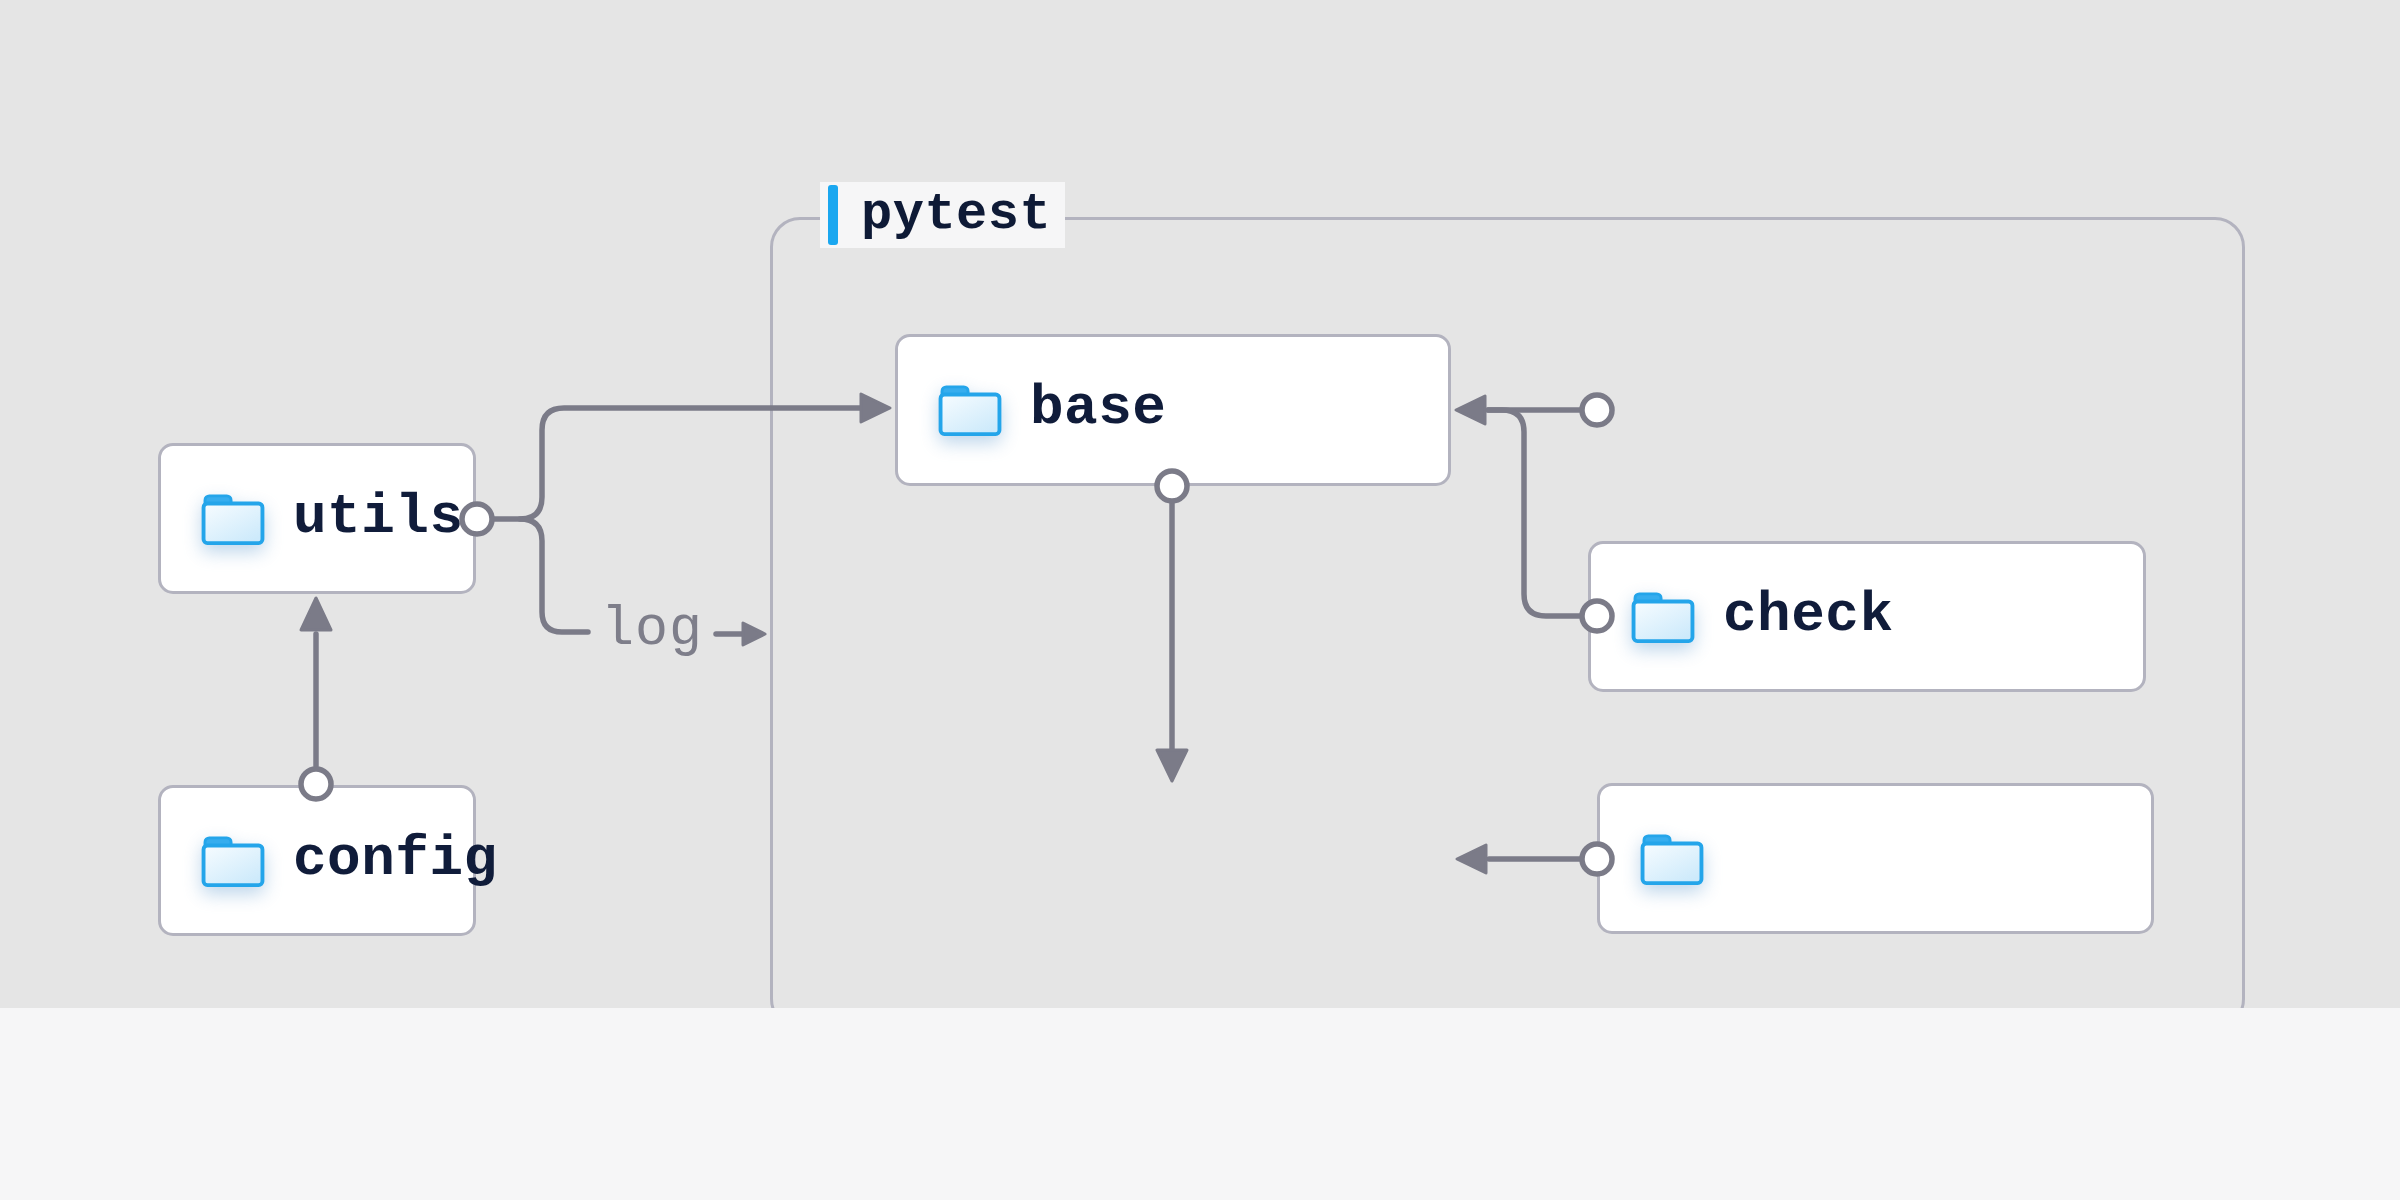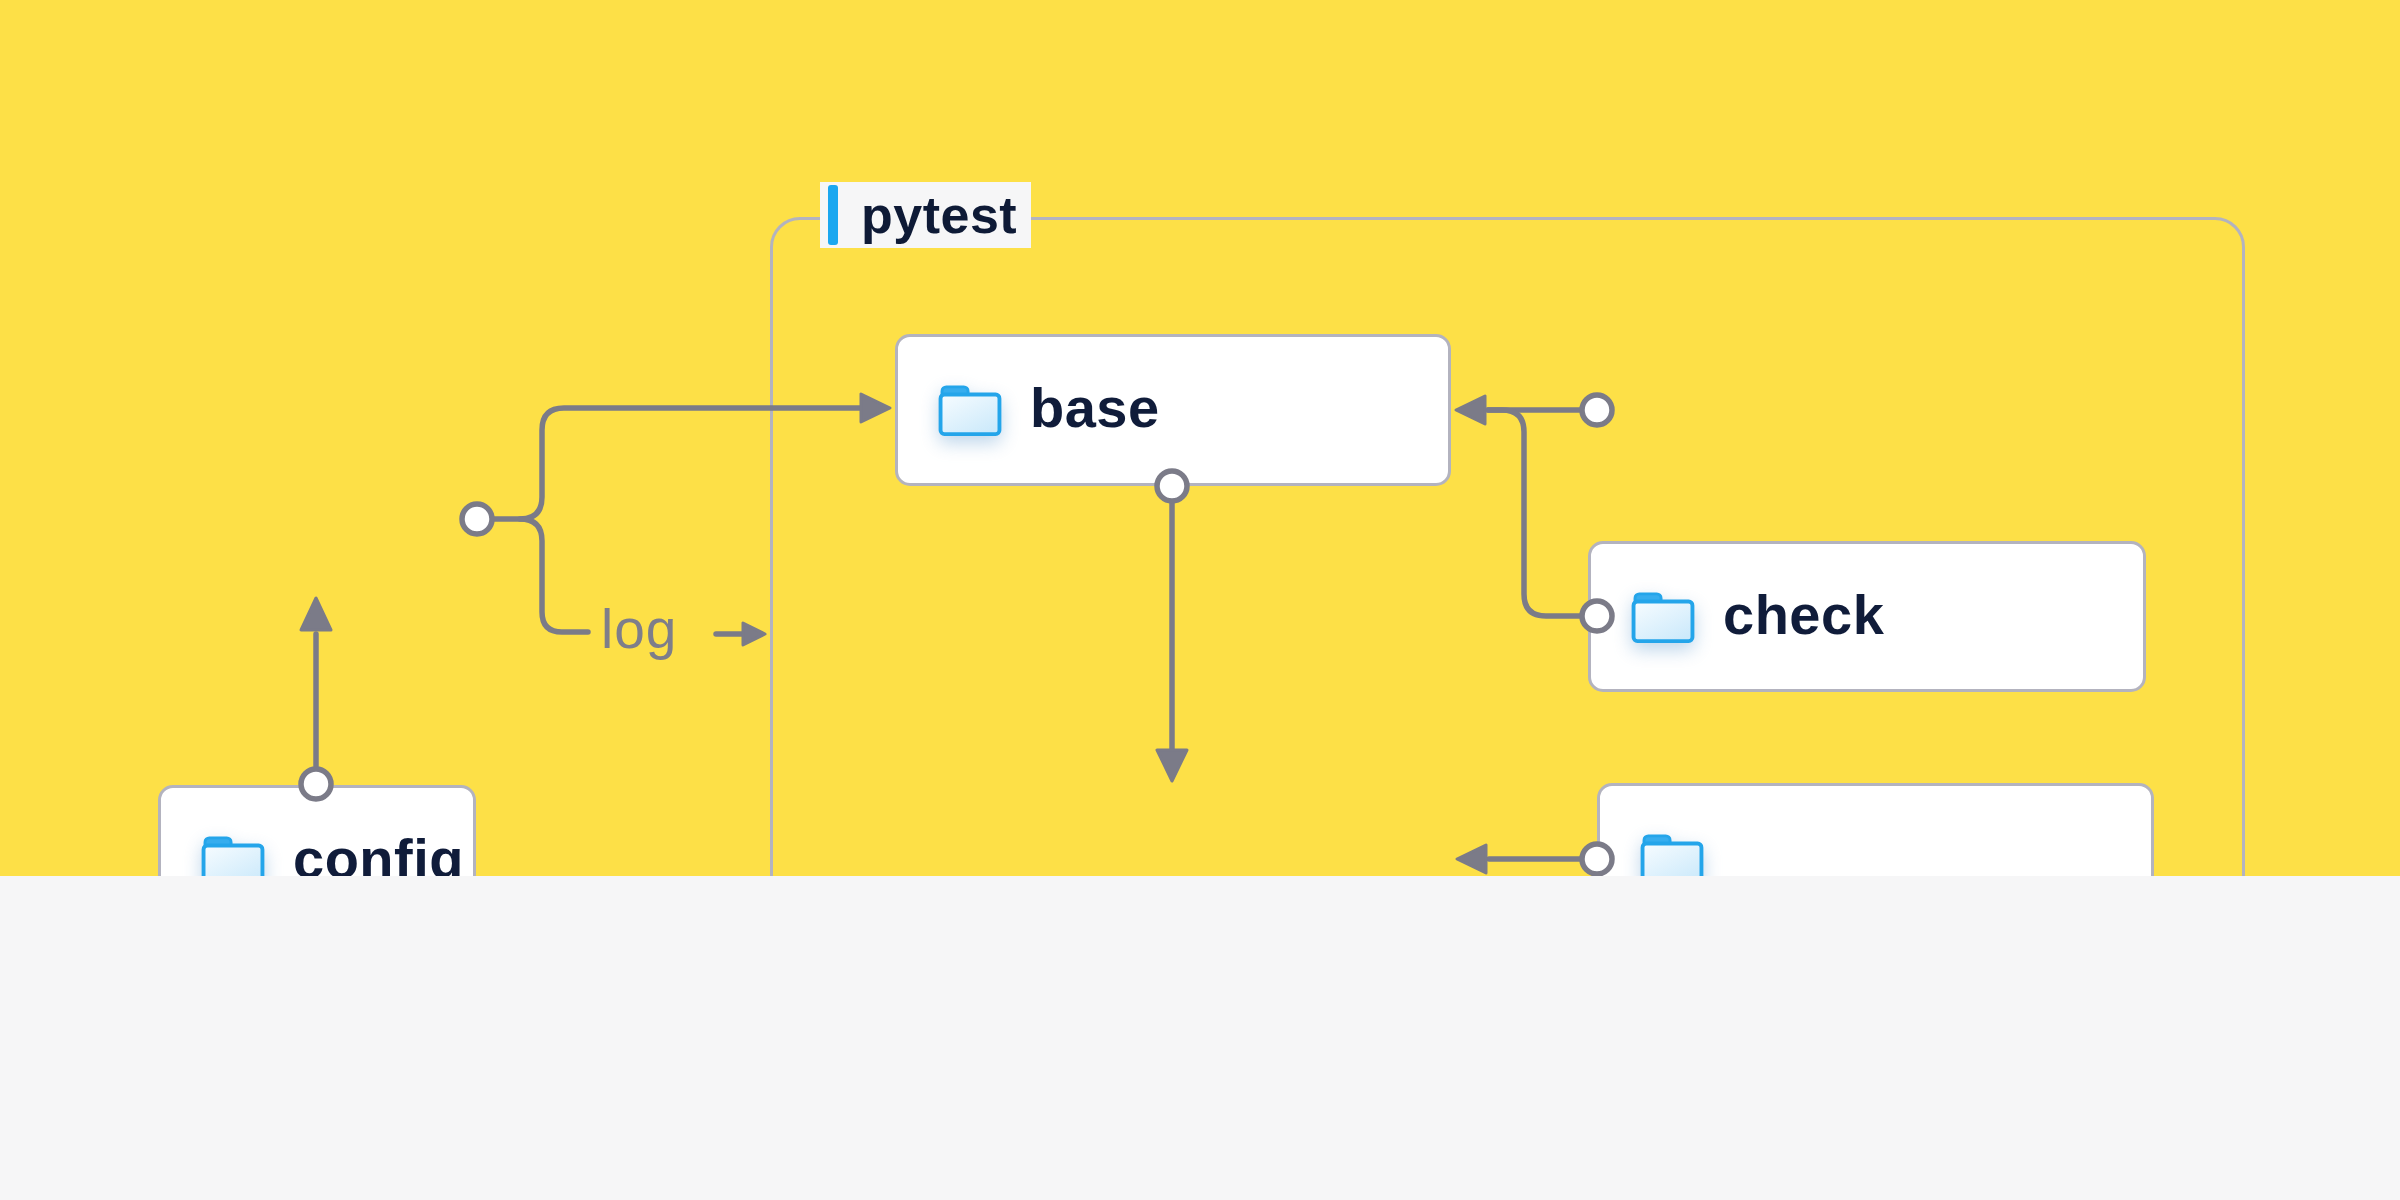--- a/index.html
+++ b/index.html
@@ -1,19 +1,19 @@
 <!DOCTYPE html>
 <html><head>
 <meta charset="utf-8">
 <style>
   html,body{margin:0;padding:0;background:#f6f6f7;}
   .canvas{
-    position:relative;width:2400px;height:876px;overflow:hidden;
-    background:#fde047;
-    font-family:Liberation Sans, sans-serif;
+    position:relative;width:2400px;height:1008px;overflow:hidden;
+    background:#e5e5e5;
+    font-family:Liberation Mono, monospace;
   }
   
   .group-box{
     position:absolute;left:770px;top:217px;width:1475px;height:812px;
     border:3px solid #b3b3bf;border-radius:30px;background:transparent;
     box-sizing:border-box;z-index:1;
   }
   .group-label{
     position:absolute;left:820px;top:182px;height:66px;z-index:2;
     display:flex;align-items:center;gap:23px;
@@ -55,20 +55,27 @@
 <body>
 
 <div class="canvas">
 
   <div class="group-box"></div>
   <div class="group-label">
     <span class="accent-bar"></span>
     <span class="group-label-text">pytest</span>
   </div>
 
+  <div class="node" style="left:158px;top:443px;width:318px;height:151px">
+    <svg class="folder" viewBox="0 0 68 58" aria-hidden="true">
+      <rect x="5" y="5" width="27" height="16" rx="4.5" fill="#36adee" stroke="#24a5ea" stroke-width="3"></rect>
+      <rect x="3.5" y="13" width="61" height="41" rx="4" fill="url(#folderGrad)" stroke="#24a5ea" stroke-width="4"></rect>
+    </svg>
+    <span class="node-label">utils</span>
+  </div>
 
   <div class="node" style="left:158px;top:785px;width:318px;height:151px">
     <svg class="folder" viewBox="0 0 68 58" aria-hidden="true">
       <rect x="5" y="5" width="27" height="16" rx="4.5" fill="#36adee" stroke="#24a5ea" stroke-width="3"></rect>
       <rect x="3.5" y="13" width="61" height="41" rx="4" fill="url(#folderGrad)" stroke="#24a5ea" stroke-width="4"></rect>
     </svg>
     <span class="node-label">config</span>
   </div>
 
   <div class="node" style="left:895px;top:334px;width:556px;height:152px">

